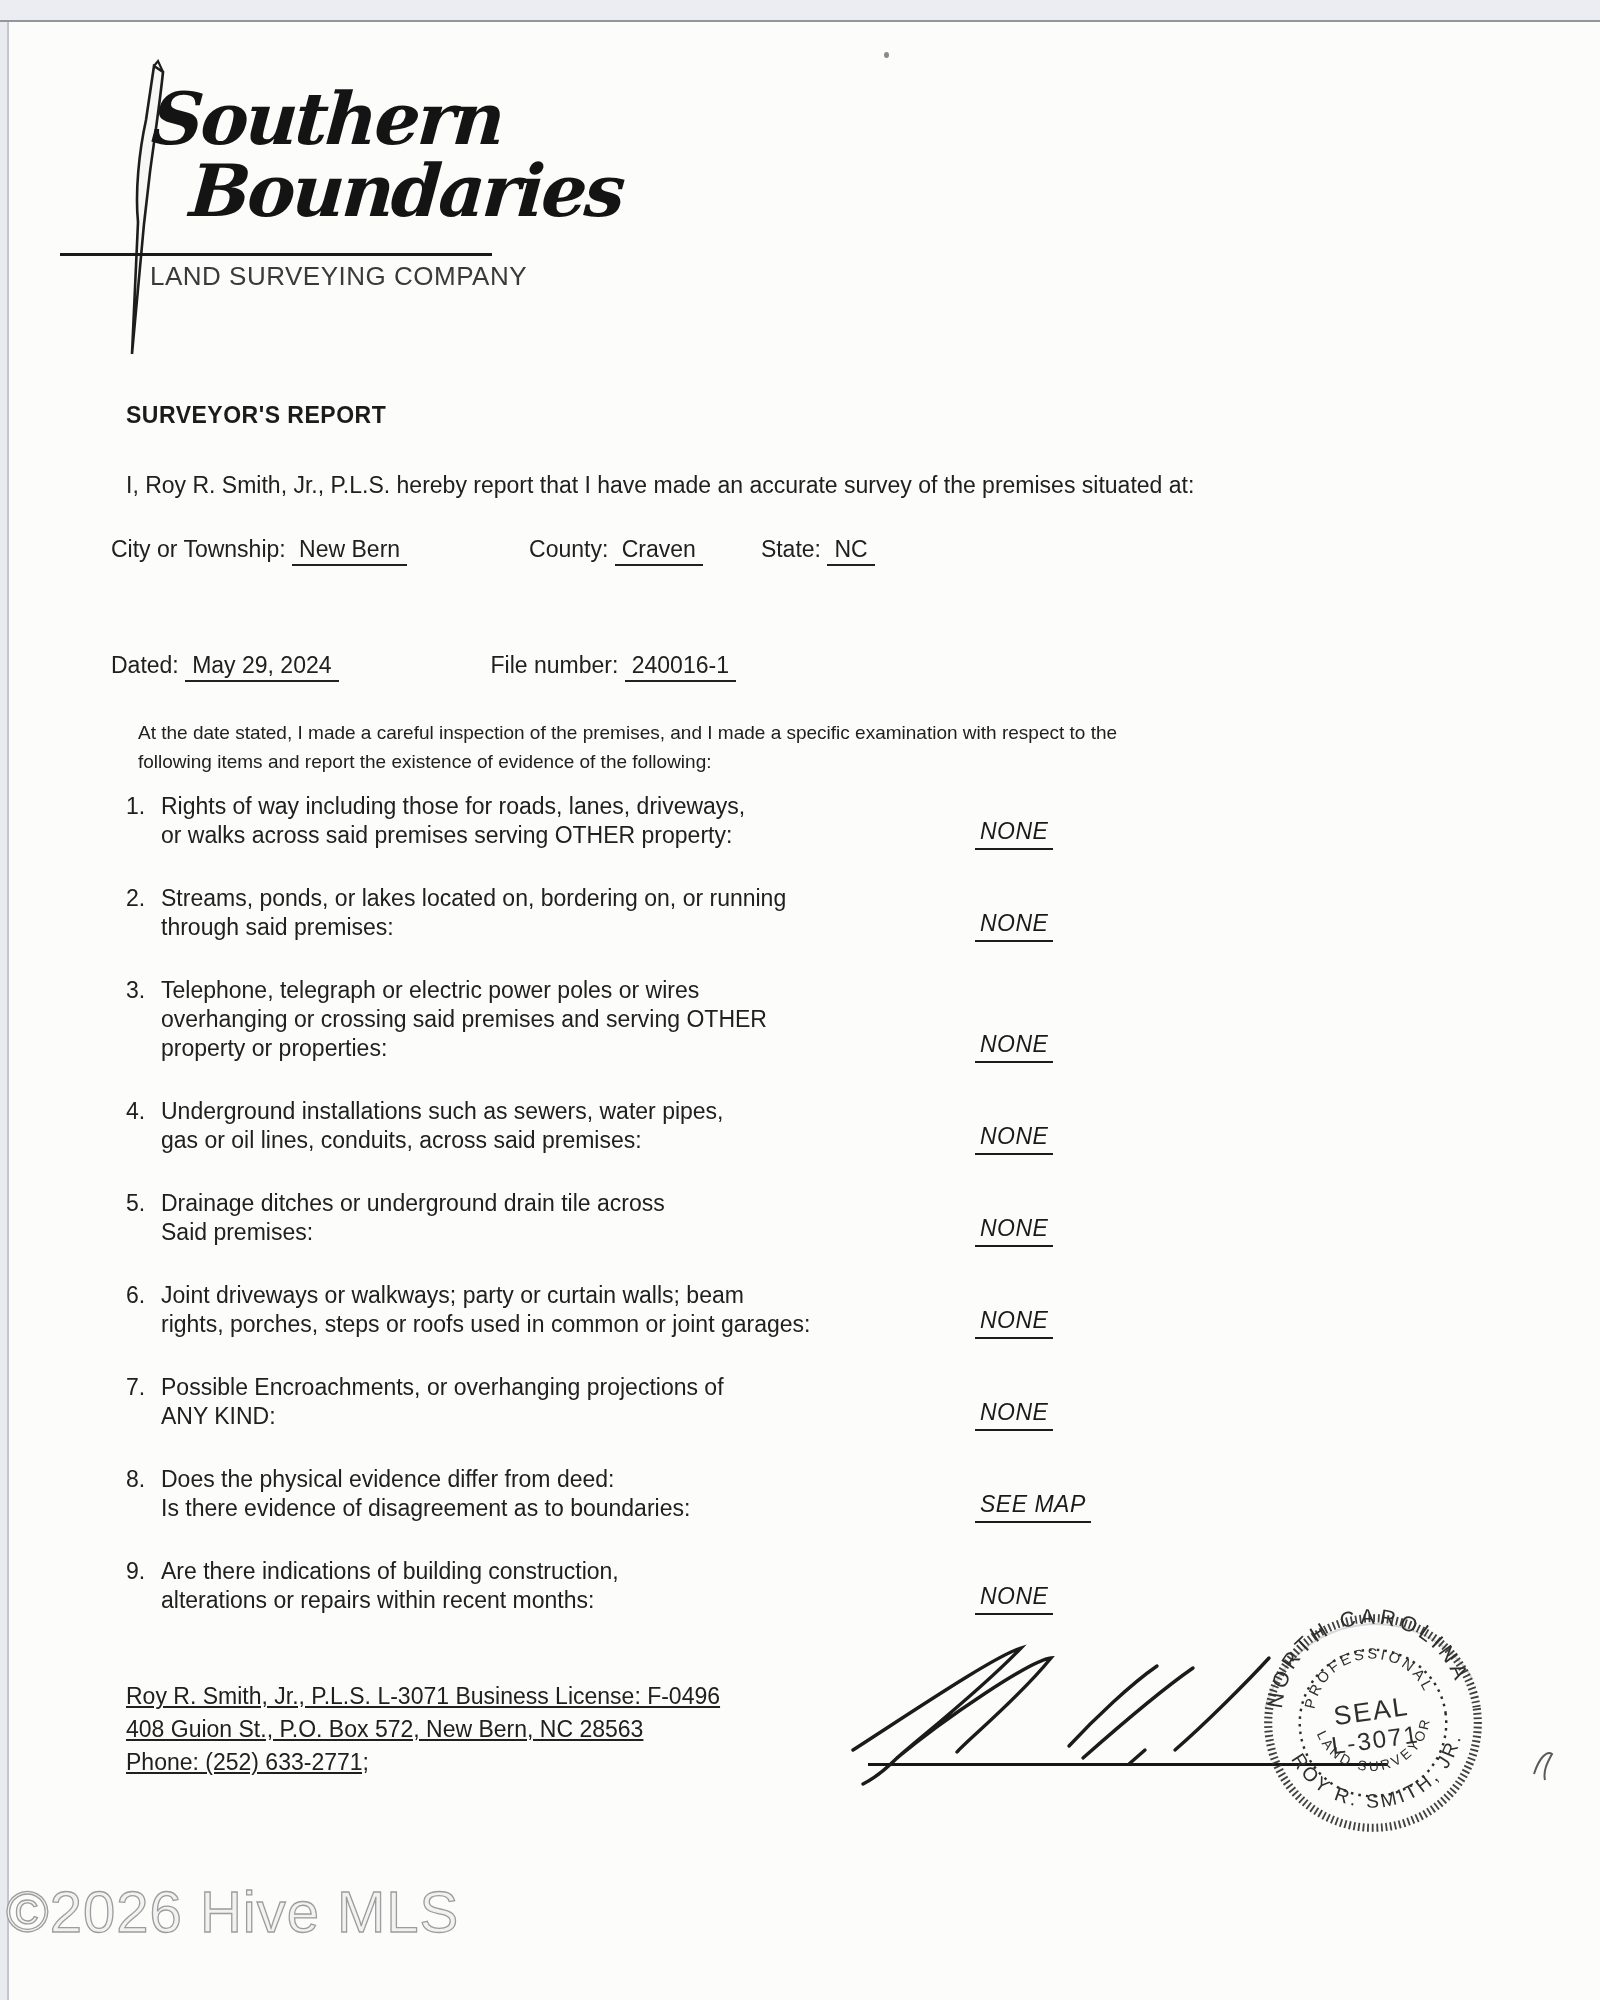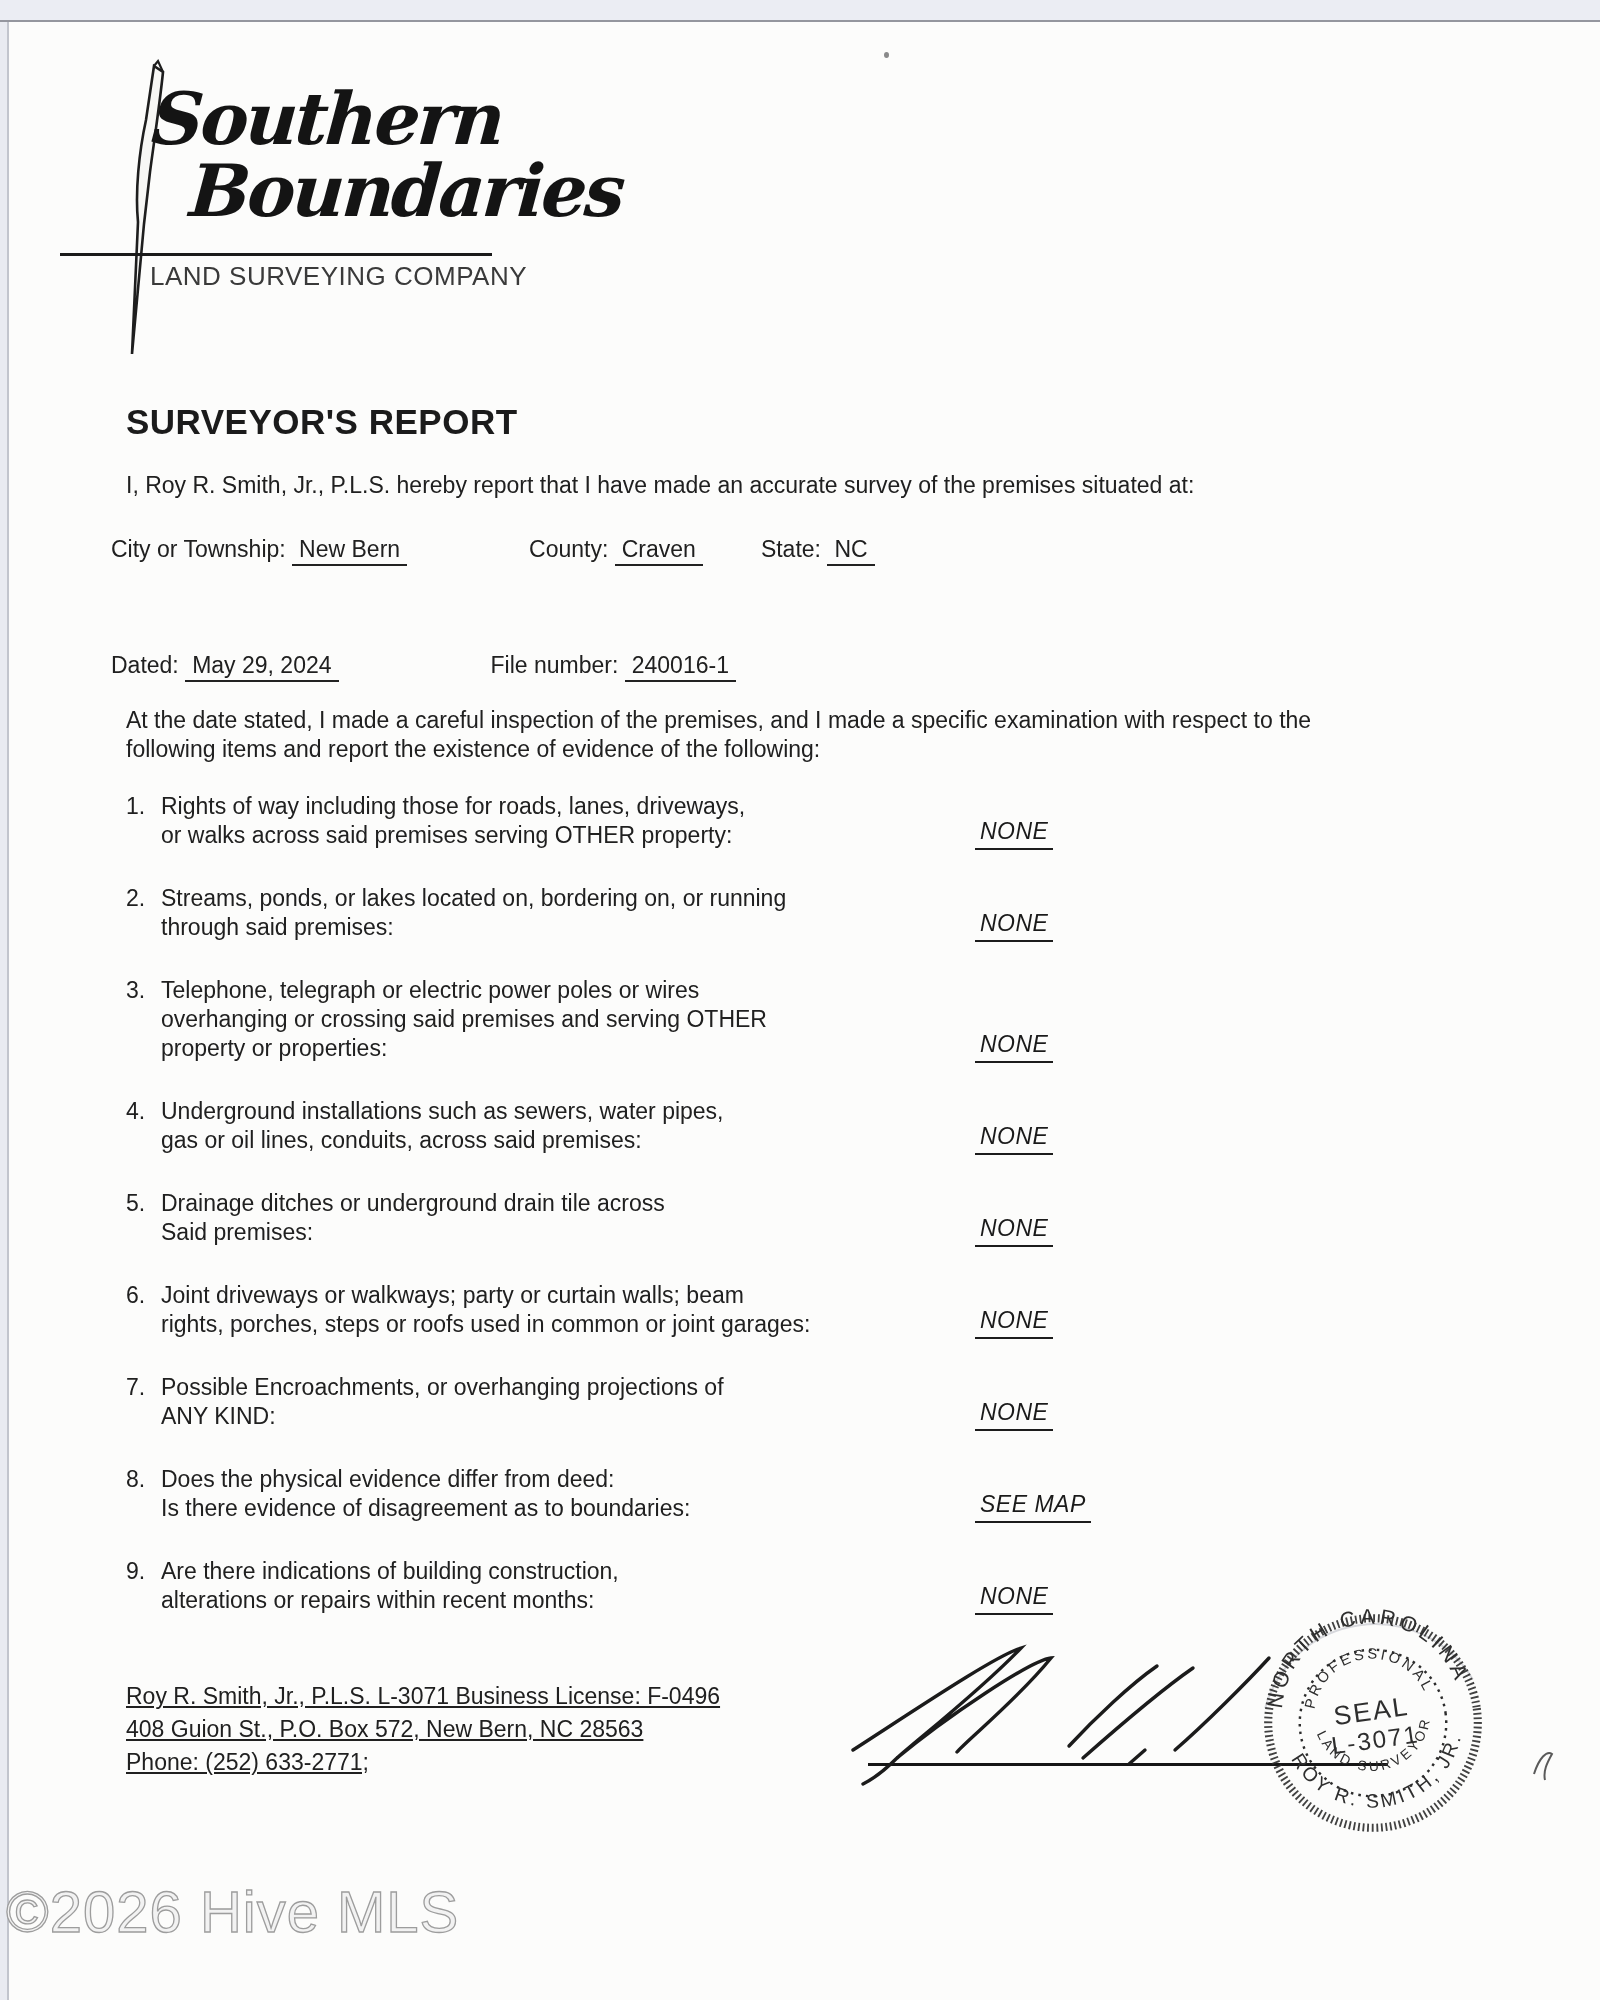--- a/index.html
+++ b/index.html
@@ -18,33 +18,33 @@
   .logo-icon{position:absolute;left:108px;top:60px;width:80px;height:302px;overflow:visible;}
   .logo-word{position:absolute;font-family:"DejaVu Serif",serif;font-weight:bold;font-style:italic;
     font-size:72px;letter-spacing:-3px;color:#141414;transform:skewX(-4deg);white-space:nowrap;}
   .logo-word.southern{left:152px;top:76px;}
   .logo-word.boundaries{left:190px;top:148px;}
   .logo-rule{position:absolute;left:60px;top:253px;width:432px;height:3px;background:#1a1a1a;}
   .logo-tagline{position:absolute;left:150px;top:261px;font-size:26px;color:#3a3a3a;
     letter-spacing:0.5px;white-space:nowrap;}
 
   
-  .title{position:absolute;left:126px;top:402px;margin:0;font-size:35px;font-weight:bold;
+  .title{position:absolute;left:126px;top:402px;margin:0;font-size:23px;font-weight:bold;
     letter-spacing:0.5px;color:#1b1b1b;white-space:nowrap;}
   .intro{position:absolute;left:126px;top:472px;margin:0;font-size:23px;white-space:nowrap;}
   .row{position:absolute;left:111px;font-size:23px;white-space:nowrap;}
   .fields-row{top:536px;}
   .plat-row{top:598px;}
   .dated-row{top:652px;}
   .uv{border-bottom:2px solid #222;padding:0 7px 2px;}
   .grp{display:inline-block;}
   .grp.county{margin-left:122px;}
   .grp.state{margin-left:58px;}
   .grp.file{margin-left:152px;}
-  .note{position:absolute;left:126px;top:706px;margin:0;font-size:23px;line-height:29px;}
+  .note{position:absolute;left:126px;top:706px;margin:12px;font-size:19px;line-height:29px;}
   .note .ln{display:block;white-space:nowrap;}
 
   
   .items{position:absolute;left:126px;top:792px;width:1250px;}
   .item{position:relative;margin-bottom:34px;font-size:23px;line-height:29px;}
   .item-left{display:flex;width:820px;}
   .item .num{flex:none;width:35px;}
   .item .lines{flex:1;}
   .item .ln{display:block;white-space:nowrap;}
   .answer{position:absolute;left:849px;bottom:0;border-bottom:2px solid #1c1c1c;

